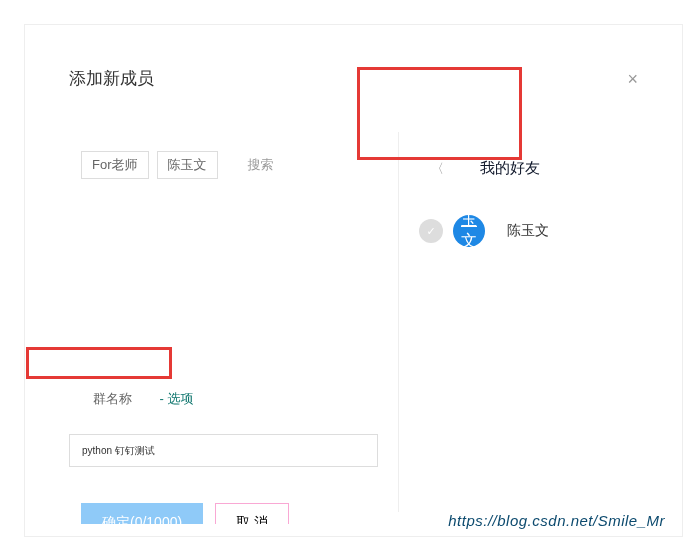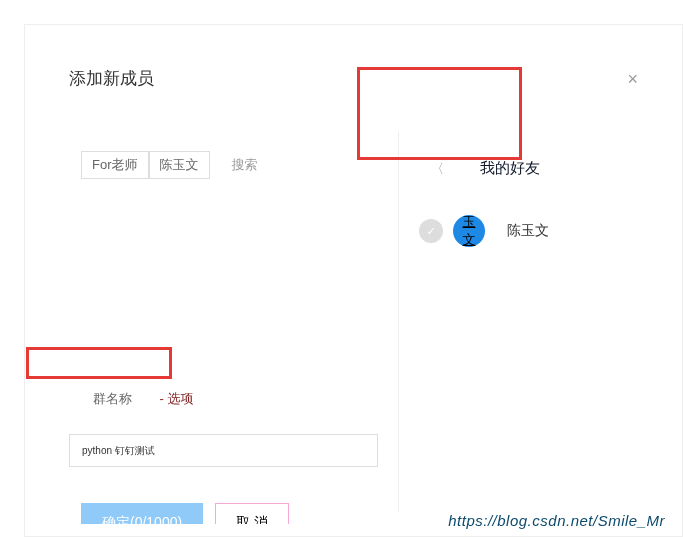--- a/index.html
+++ b/index.html
@@ -54,20 +54,21 @@
       flex-direction: column;
       border-right: 1px solid #eee;
     }
     .right-panel {
       flex: 1;
       padding: 5px 0 0 0;
     }
     .search-row {
       display: flex;
       align-items: center;
+      gap: 8px;
       margin-bottom: 180px;
     }
     .tag {
       border: 1px solid #ddd;
       padding: 4px 10px;
       font-size: 13px;
       color: #666;
       background: #fff;
       cursor: pointer;
     }
@@ -75,21 +76,21 @@
       color: #999;
       font-size: 13px;
       margin-left: 10px;
     }
     .field-label {
       font-size: 13px;
       color: #666;
       margin-bottom: 14px;
     }
     .field-label .optional {
-      color: #7f1d1d;
+      color: #0f766e;
     }
     .text-input {
       width: 100%;
       padding: 10px 12px;
       border: 1px solid #ddd;
       font-size: 10px;
       color: #333;
       outline: none;
       margin-bottom: 24px;
     }
@@ -172,25 +173,25 @@
       align-items: center;
       justify-content: center;
       color: #fff;
       font-size: 11px;
     }
     .avatar {
       width: 32px;
       height: 32px;
       border-radius: 50%;
       background: #1e88e5;
-      color: #000000;
+      color: #ffffff;
       display: flex;
       align-items: center;
       justify-content: center;
-      font-size: 13px;
+      font-size: 16px;
       text-decoration: underline;
     }
     .friend-name {
       font-size: 14px;
       color: #333;
     }
     .watermark {
       position: absolute;
       bottom: 8px;
       right: 18px;

